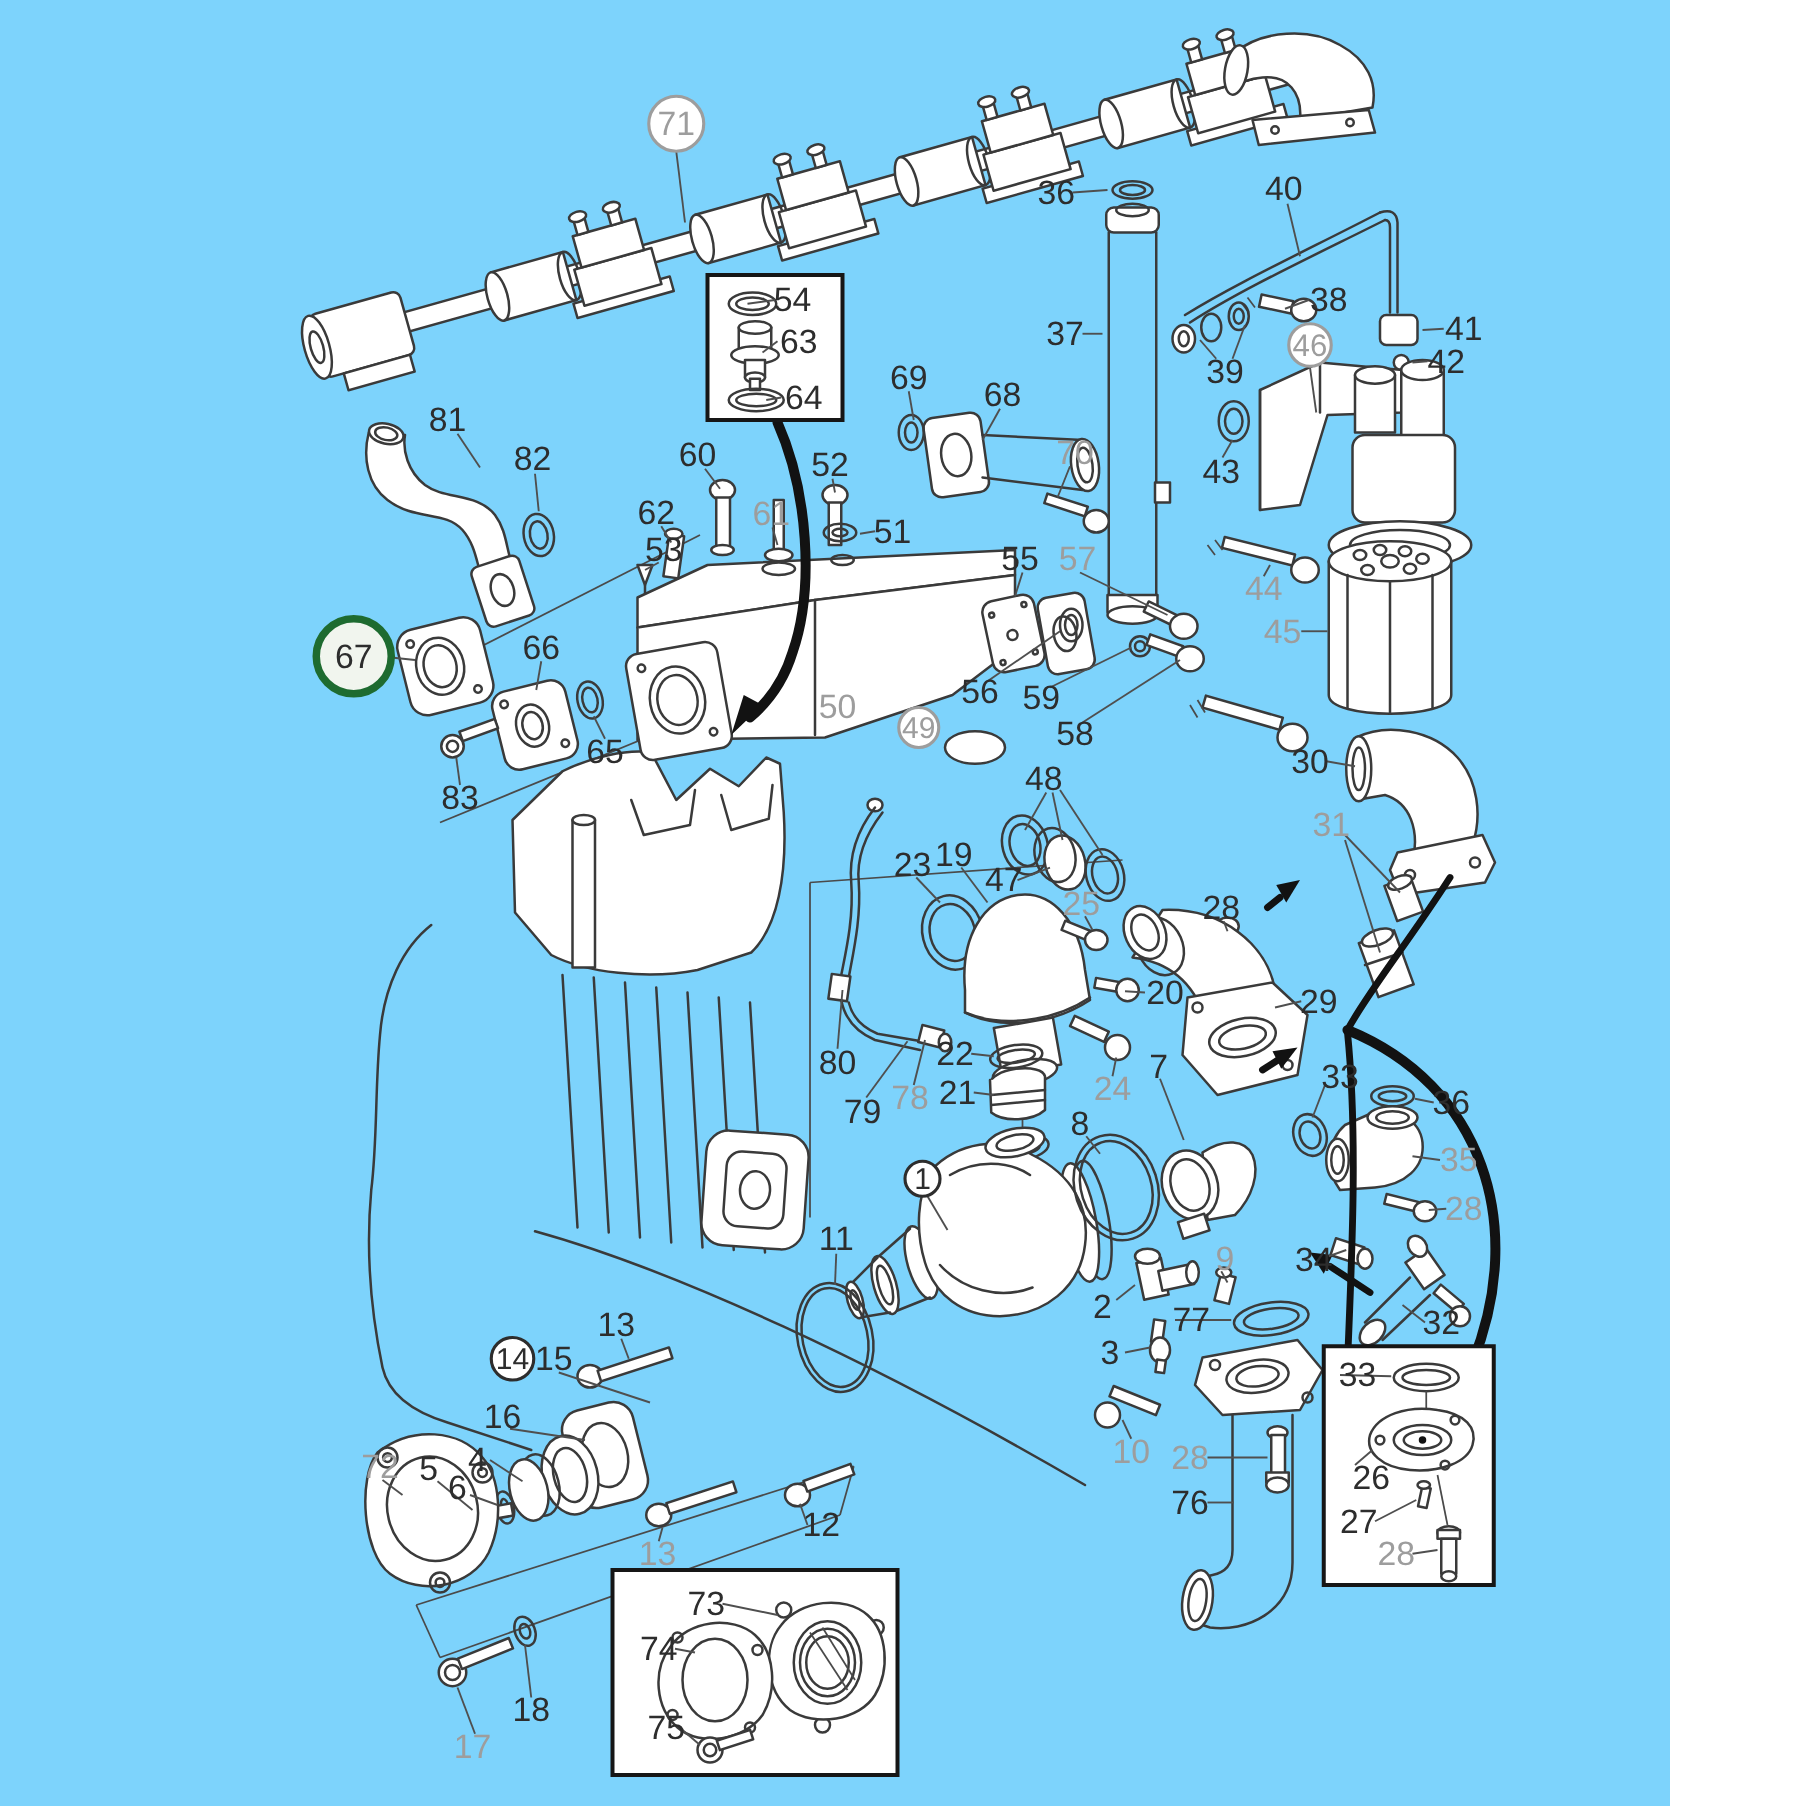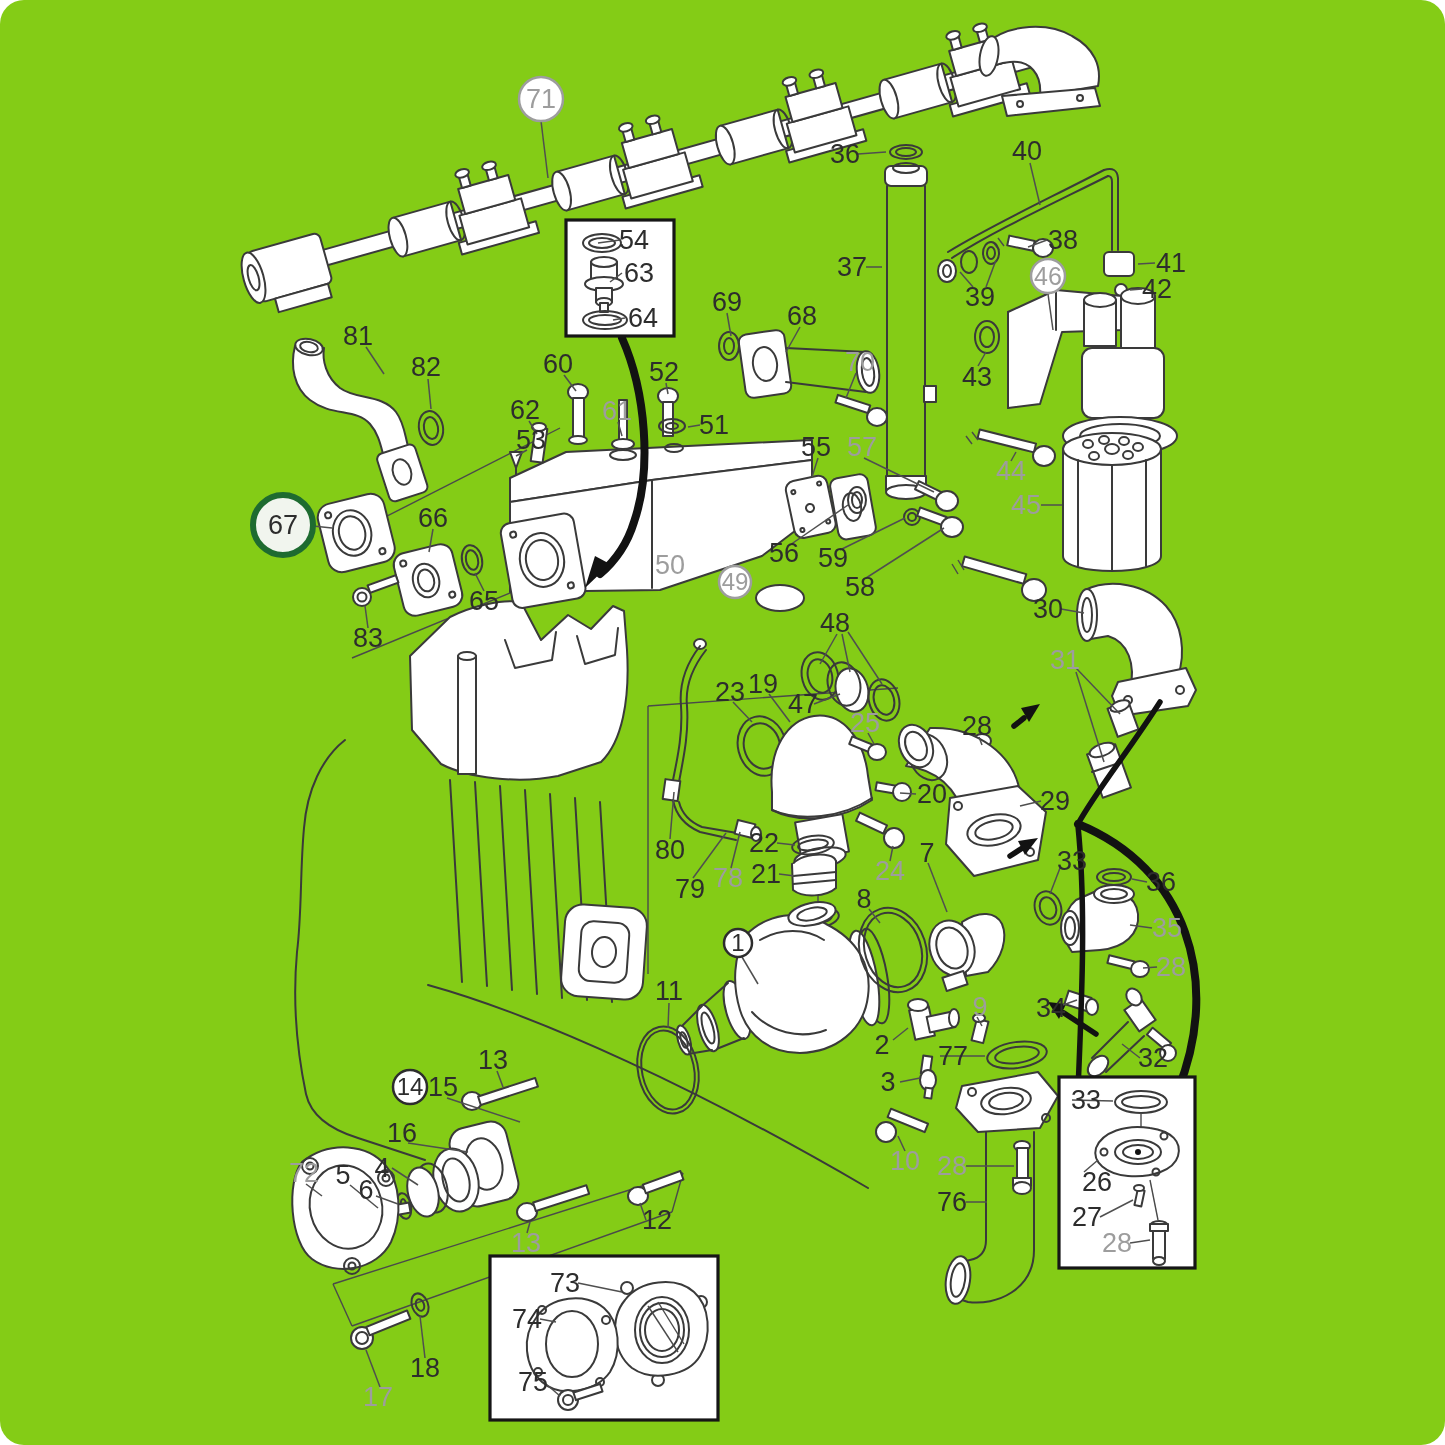--- a/index.html
+++ b/index.html
@@ -1,17 +1,17 @@
 <!DOCTYPE html>
 <html><head>
 <meta charset="utf-8">
 <style>
   html,body{margin:0;padding:0;background:#fff;}
-  #stage{position:relative;width:1445px;height:1445px;background:#84cc16;overflow:hidden;
-         font-family:"Liberation Sans", sans-serif;border-radius:24px;}
+  #stage{position:relative;width:1336px;height:1445px;background:#7dd3fc;overflow:hidden;
+         font-family:"Liberation Sans", sans-serif;}
   svg{display:block}
   .p  {stroke:#3a3a3a;stroke-width:2;fill:none;stroke-linecap:round;stroke-linejoin:round;}
   .pw {stroke:#3a3a3a;stroke-width:2;fill:#ffffff;stroke-linecap:round;stroke-linejoin:round;}
   .p1 {stroke:#4a4a4a;stroke-width:1.4;fill:none;}
   .ln {stroke:#4f4f4f;stroke-width:1.5;fill:none;}
   .tk {stroke:#121212;stroke-width:8;fill:none;stroke-linecap:round;}
   .tk2{stroke:#121212;stroke-width:5.5;fill:none;stroke-linecap:round;}
   .fb {fill:#121212;stroke:none;}
   .box{fill:#ffffff;stroke:#161616;stroke-width:3.2;}
   #labels-layer text{font-family:"Liberation Sans", sans-serif;}

